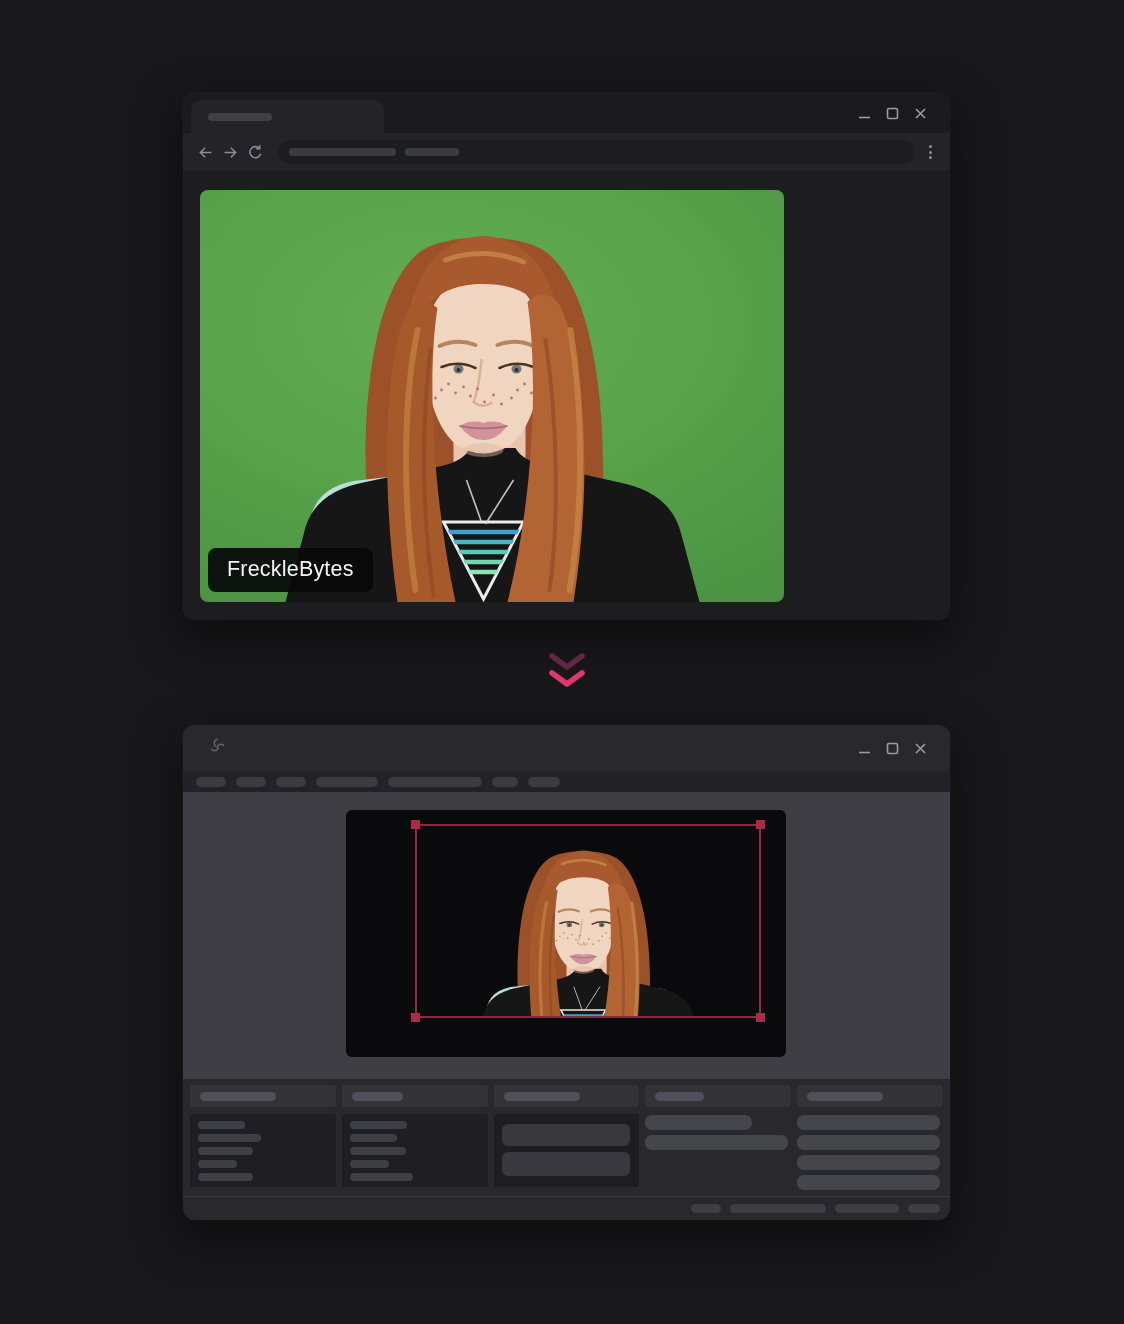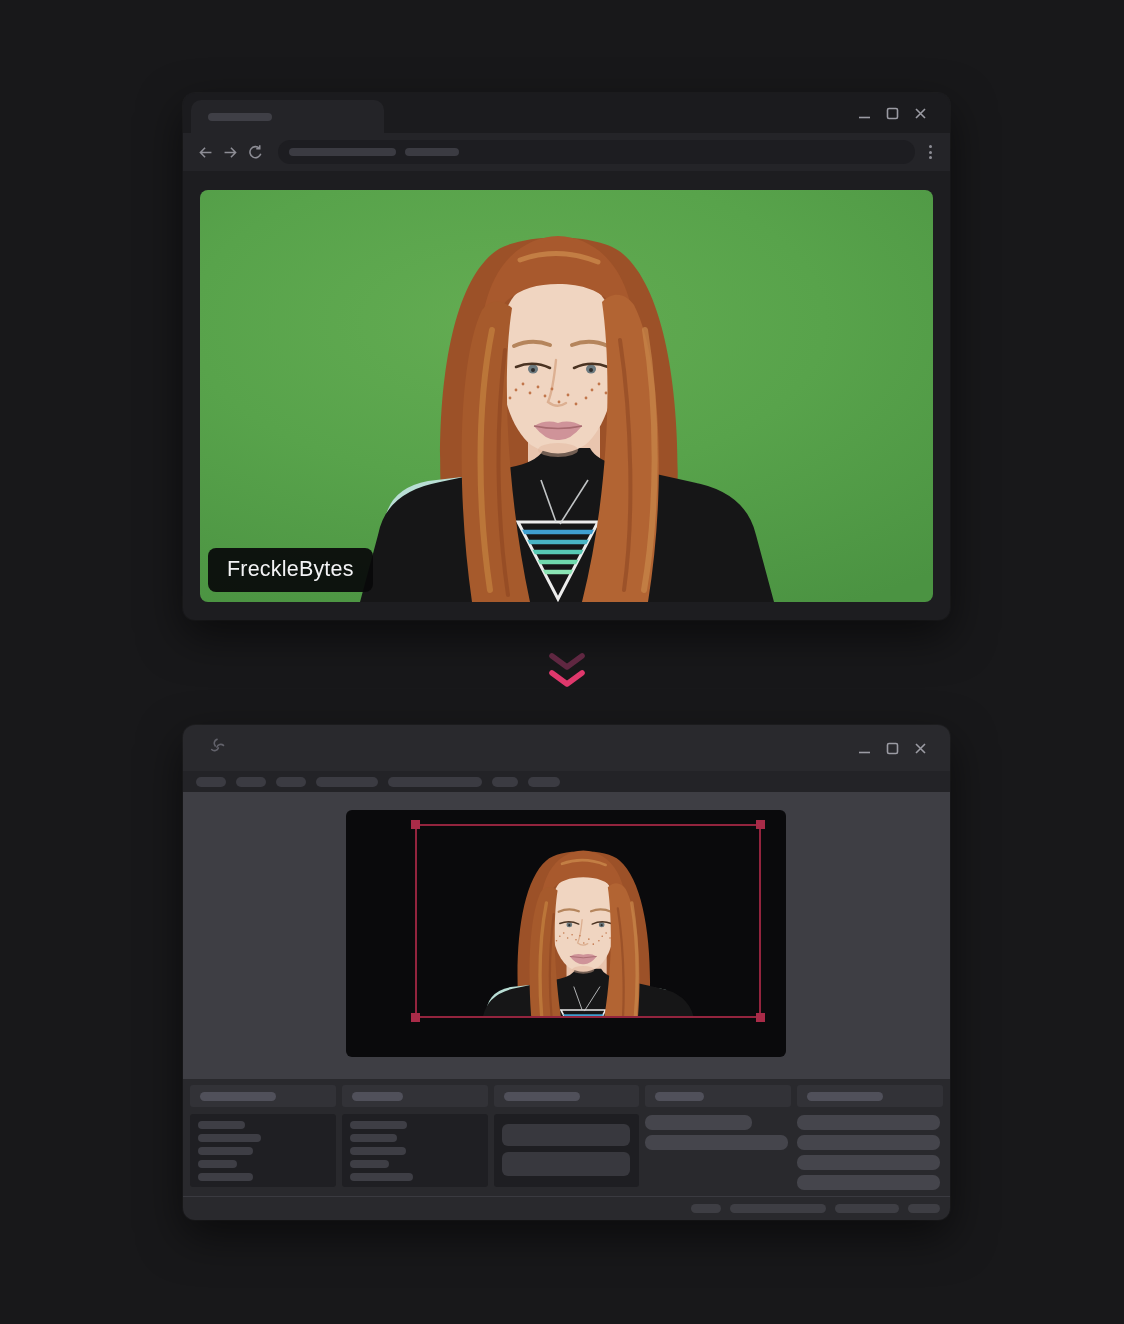--- a/index.html
+++ b/index.html
@@ -19,21 +19,21 @@
   .browser { left:183px; top:93px; width:767px; height:527px; background:#1d1d20; }
   .tabstrip { position:relative; height:40px; background:#1b1b1e; border-radius:12px 12px 0 0; }
   .tab { position:absolute; left:8px; bottom:0; width:193px; height:33px; background:#242428; border-radius:10px 10px 0 0; display:flex; align-items:center; padding-left:17px; --pill-c:#3f3f46; }
   .tabstrip .win-controls { position:absolute; right:23px; top:0; height:40px; }
   .navbar { height:38px; background:#242428; display:flex; align-items:center; padding:0 13px 0 10px; }
   .nav-btn { width:17px; height:17px; display:flex; align-items:center; justify-content:center; color:#8d8d95; margin:0 4px; }
   .urlbar { flex:1; height:24px; margin-left:10px; margin-right:8px; background:#1d1d21; border-radius:12px; display:flex; align-items:center; gap:9px; padding-left:11px; --pill-c:#3b3b42; }
   .kebab { width:14px; height:17px; display:flex; flex-direction:column; align-items:center; justify-content:center; gap:2.5px; }
   .kebab i { width:3px; height:3px; border-radius:50%; background:#8d8d95; }
   .browser-content { padding:19px 17px 18px; }
-  .video { position:relative; width:733px; height:412px; border-radius:8px; overflow:hidden;
+  .video { position:relative; width:584px; height:412px; border-radius:8px; overflow:hidden;
            background:radial-gradient(ellipse 90% 80% at 42% 32%, #63ac52 0%, var(--green,#58a34b) 48%, #4b9342 100%); }
   .video svg.person-fit { position:absolute; inset:0; width:100%; height:100%; }
   .stream-badge { position:absolute; left:8px; bottom:10px; background:rgba(9,9,10,.93); color:#f3f3f5;
                   font-size:21.5px; letter-spacing:.2px; padding:9px 19px 10px; border-radius:8px; }
 
   
   .arrow-wrap { position:absolute; left:548px; top:651px; width:38px; height:40px; }
   .chev-top { stroke:var(--pink-faded,#5f2741); }
   .chev-bot { stroke:var(--pink,#df386c); }
 

